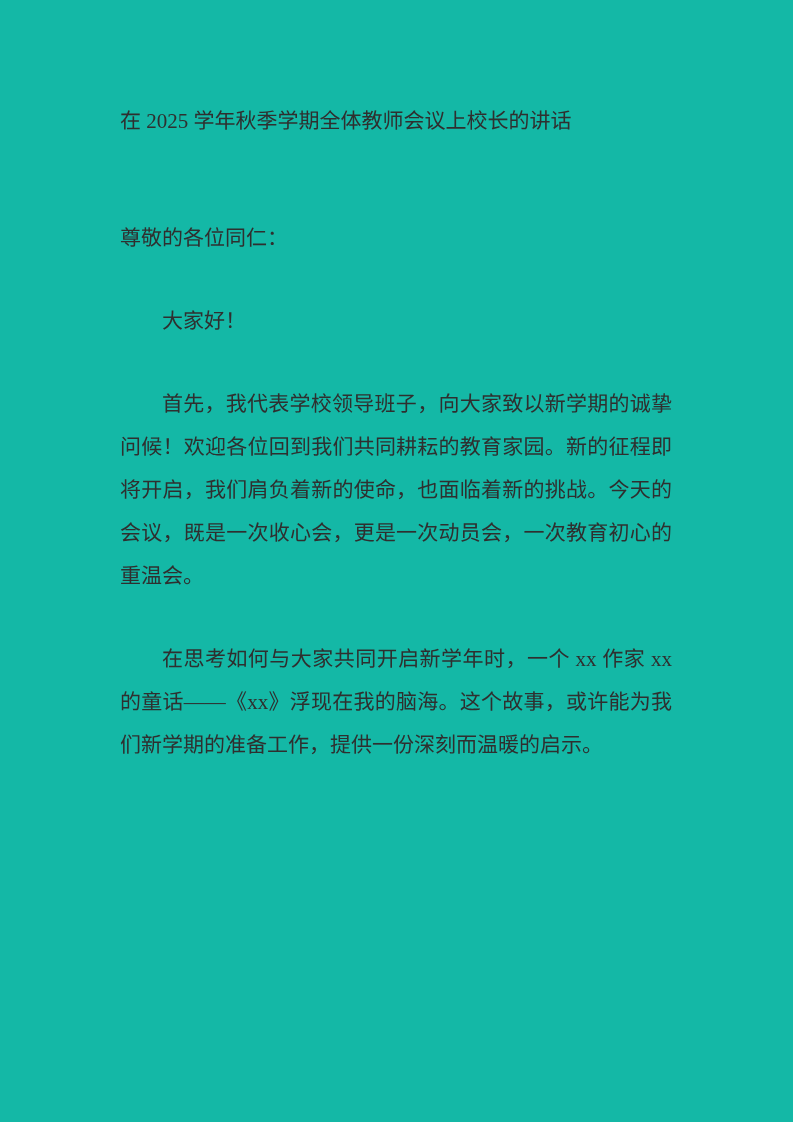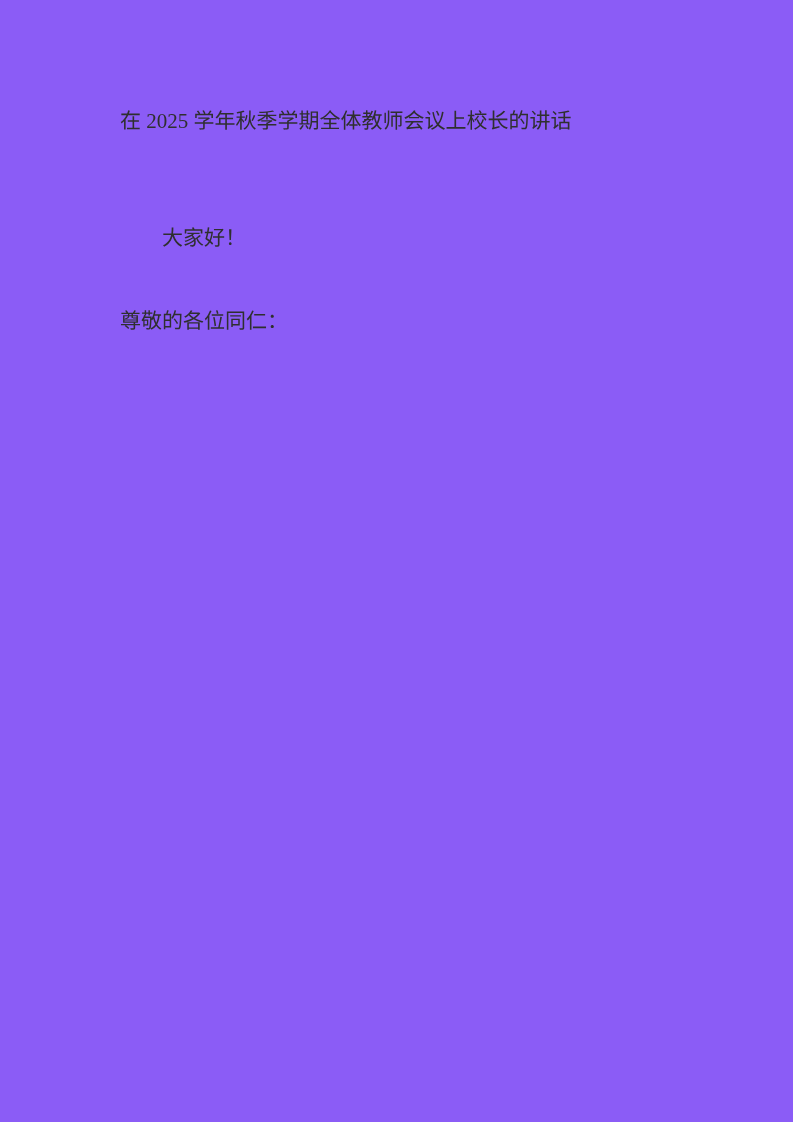--- a/index.html
+++ b/index.html
@@ -6,21 +6,21 @@
   html, body {
     margin: 0;
     padding: 0;
     background: #ffffff;
   }
   .page {
     position: relative;
     width: 793px;
     height: 1122px;
     margin: 0 auto;
-    background: #8b5cf6;
+    background: #14b8a6;
     box-sizing: border-box;
     padding: 100px 121px 0 120px;
     overflow: hidden;
     font-family: "Liberation Serif", "DejaVu Serif", serif;
     color: #2f2f2f;
   }
   .doc-title {
     font-size: 21px;
     font-weight: normal;
     line-height: 43px;
@@ -39,19 +39,21 @@
   .para.indent {
     text-indent: 2em;
   }
 </style>
 </head>
 <body>
 
 <div class="page">
   <h1 class="doc-title">在 2025 学年秋季学期全体教师会议上校长的讲话</h1>
 
+  <p class="para">尊敬的各位同仁：</p>
+
   <p class="para indent">大家好！</p>
 
-  <p class="para">尊敬的各位同仁：</p>
+  <p class="para indent">首先，我代表学校领导班子，向大家致以新学期的诚挚问候！欢迎各位回到我们共同耕耘的教育家园。新的征程即将开启，我们肩负着新的使命，也面临着新的挑战。今天的会议，既是一次收心会，更是一次动员会，一次教育初心的重温会。</p>
 
-
+  <p class="para indent">在思考如何与大家共同开启新学年时，一个 xx 作家 xx 的童话——《xx》浮现在我的脑海。这个故事，或许能为我们新学期的准备工作，提供一份深刻而温暖的启示。</p>
 
 </div>
 
 </body></html>

